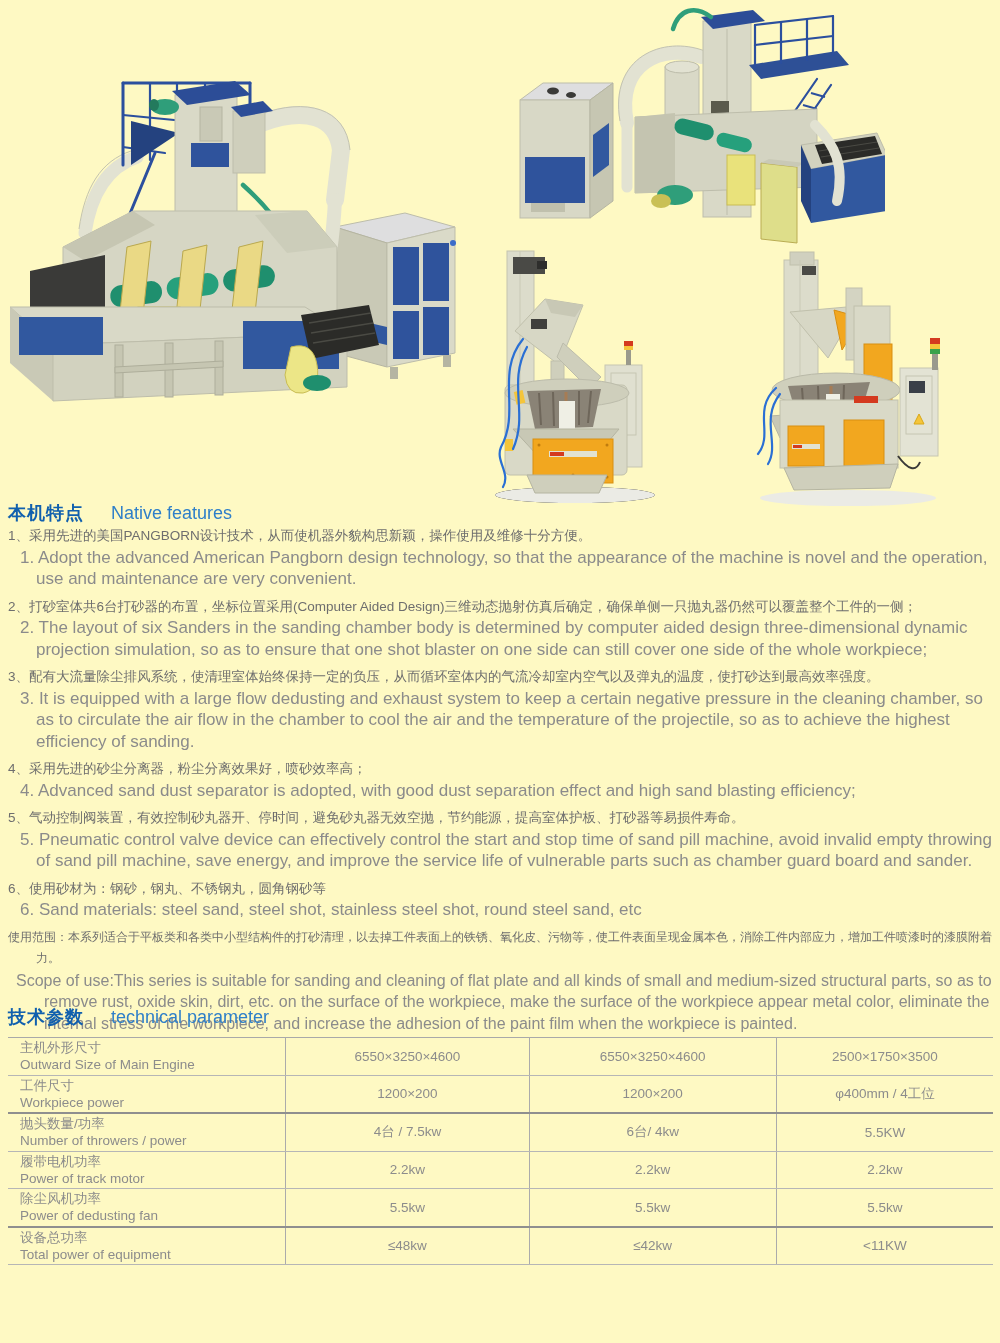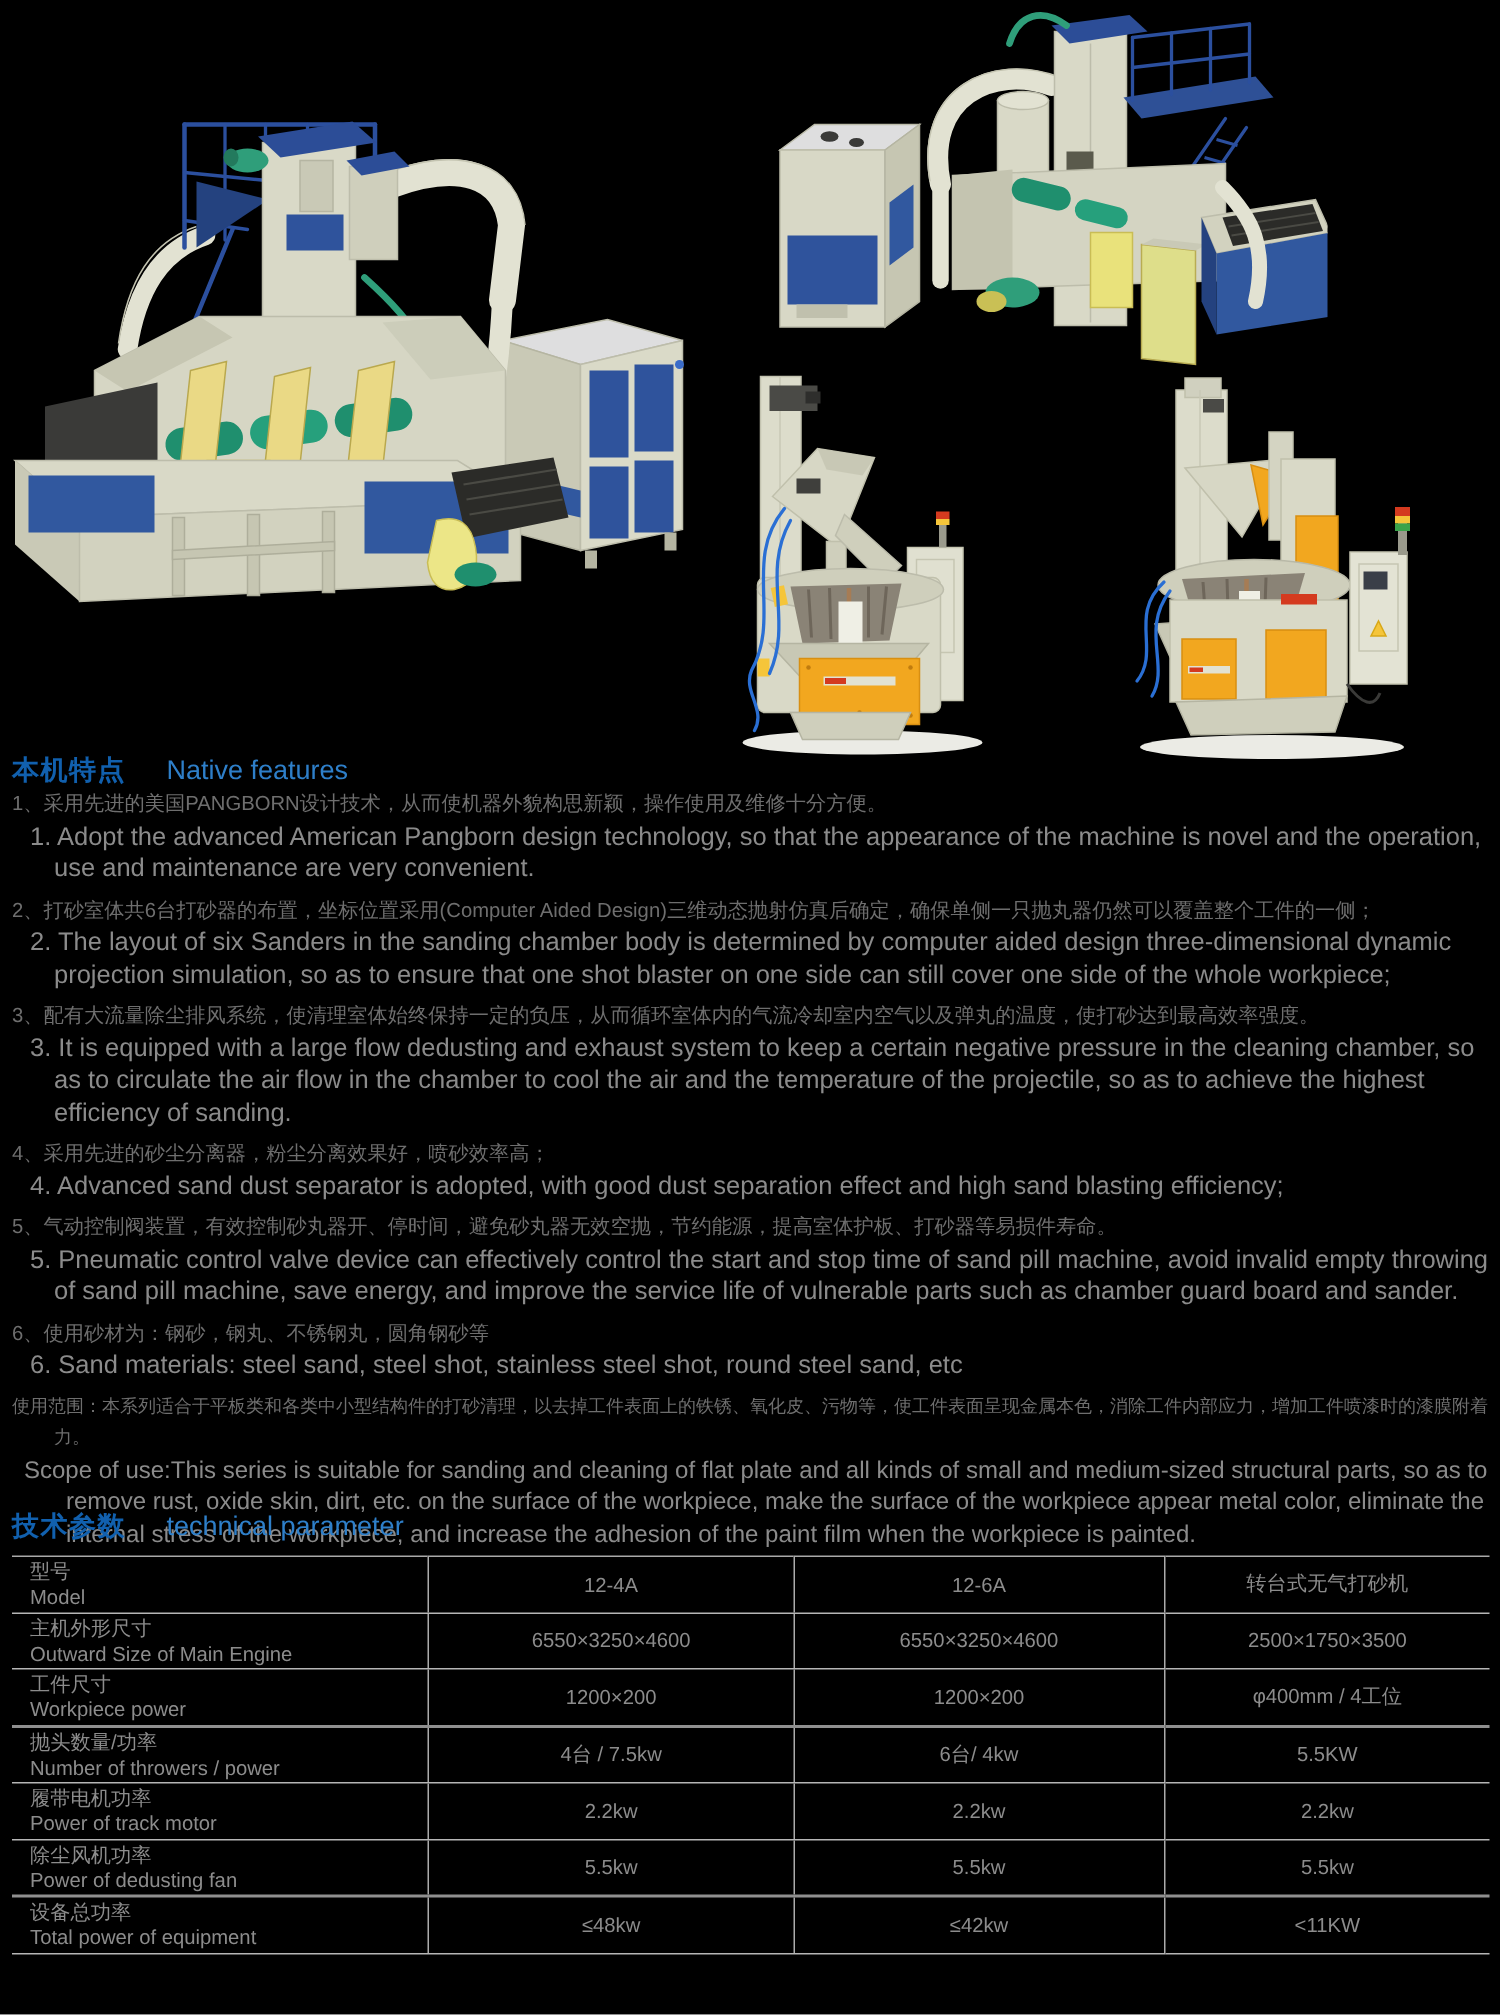--- a/index.html
+++ b/index.html
@@ -1,17 +1,17 @@
 <!DOCTYPE html>
 <html><head>
 <meta charset="utf-8">
 <style>
   html,body{margin:0;padding:0;background:#ffffff;}
   .page{
-    position:relative;width:1000px;height:1343px;background:#000000;overflow:hidden;
+    position:relative;width:1000px;height:1343px;background:#fef9c3;overflow:hidden;
     font-family:"Liberation Sans","DejaVu Sans",sans-serif;
   }
   .img-wrap{position:absolute;}
   .img-wrap svg{display:block;width:100%;height:100%;}
 
   
   .features{position:absolute;left:8px;top:501px;width:985px;}
   .sec-head{display:flex;align-items:baseline;}
   .sec-head .zh{font-size:18px;font-weight:bold;color:#1160ae;letter-spacing:1px;}
   .sec-head .en{font-size:18px;color:#2e7fc9;margin-left:27px;}
@@ -373,29 +373,20 @@
   <table class="spec">
     <colgroup>
       <col style="width:28.2%">
         <col style="width:24.7%">
         <col style="width:25.1%">
         <col style="width:22%">
     </colgroup>
     <tbody>
         <tr>
           <td class="lab">
-            <div class="l1">型号</div>
-            <div class="l2">Model</div>
-          </td>
-          <td>12-4A</td>
-          <td>12-6A</td>
-          <td>转台式无气打砂机</td>
-        </tr>
-        <tr>
-          <td class="lab">
             <div class="l1">主机外形尺寸</div>
             <div class="l2">Outward Size of Main Engine</div>
           </td>
           <td>6550×3250×4600</td>
           <td>6550×3250×4600</td>
           <td>2500×1750×3500</td>
         </tr>
         <tr class="thick">
           <td class="lab">
             <div class="l1">工件尺寸</div>

